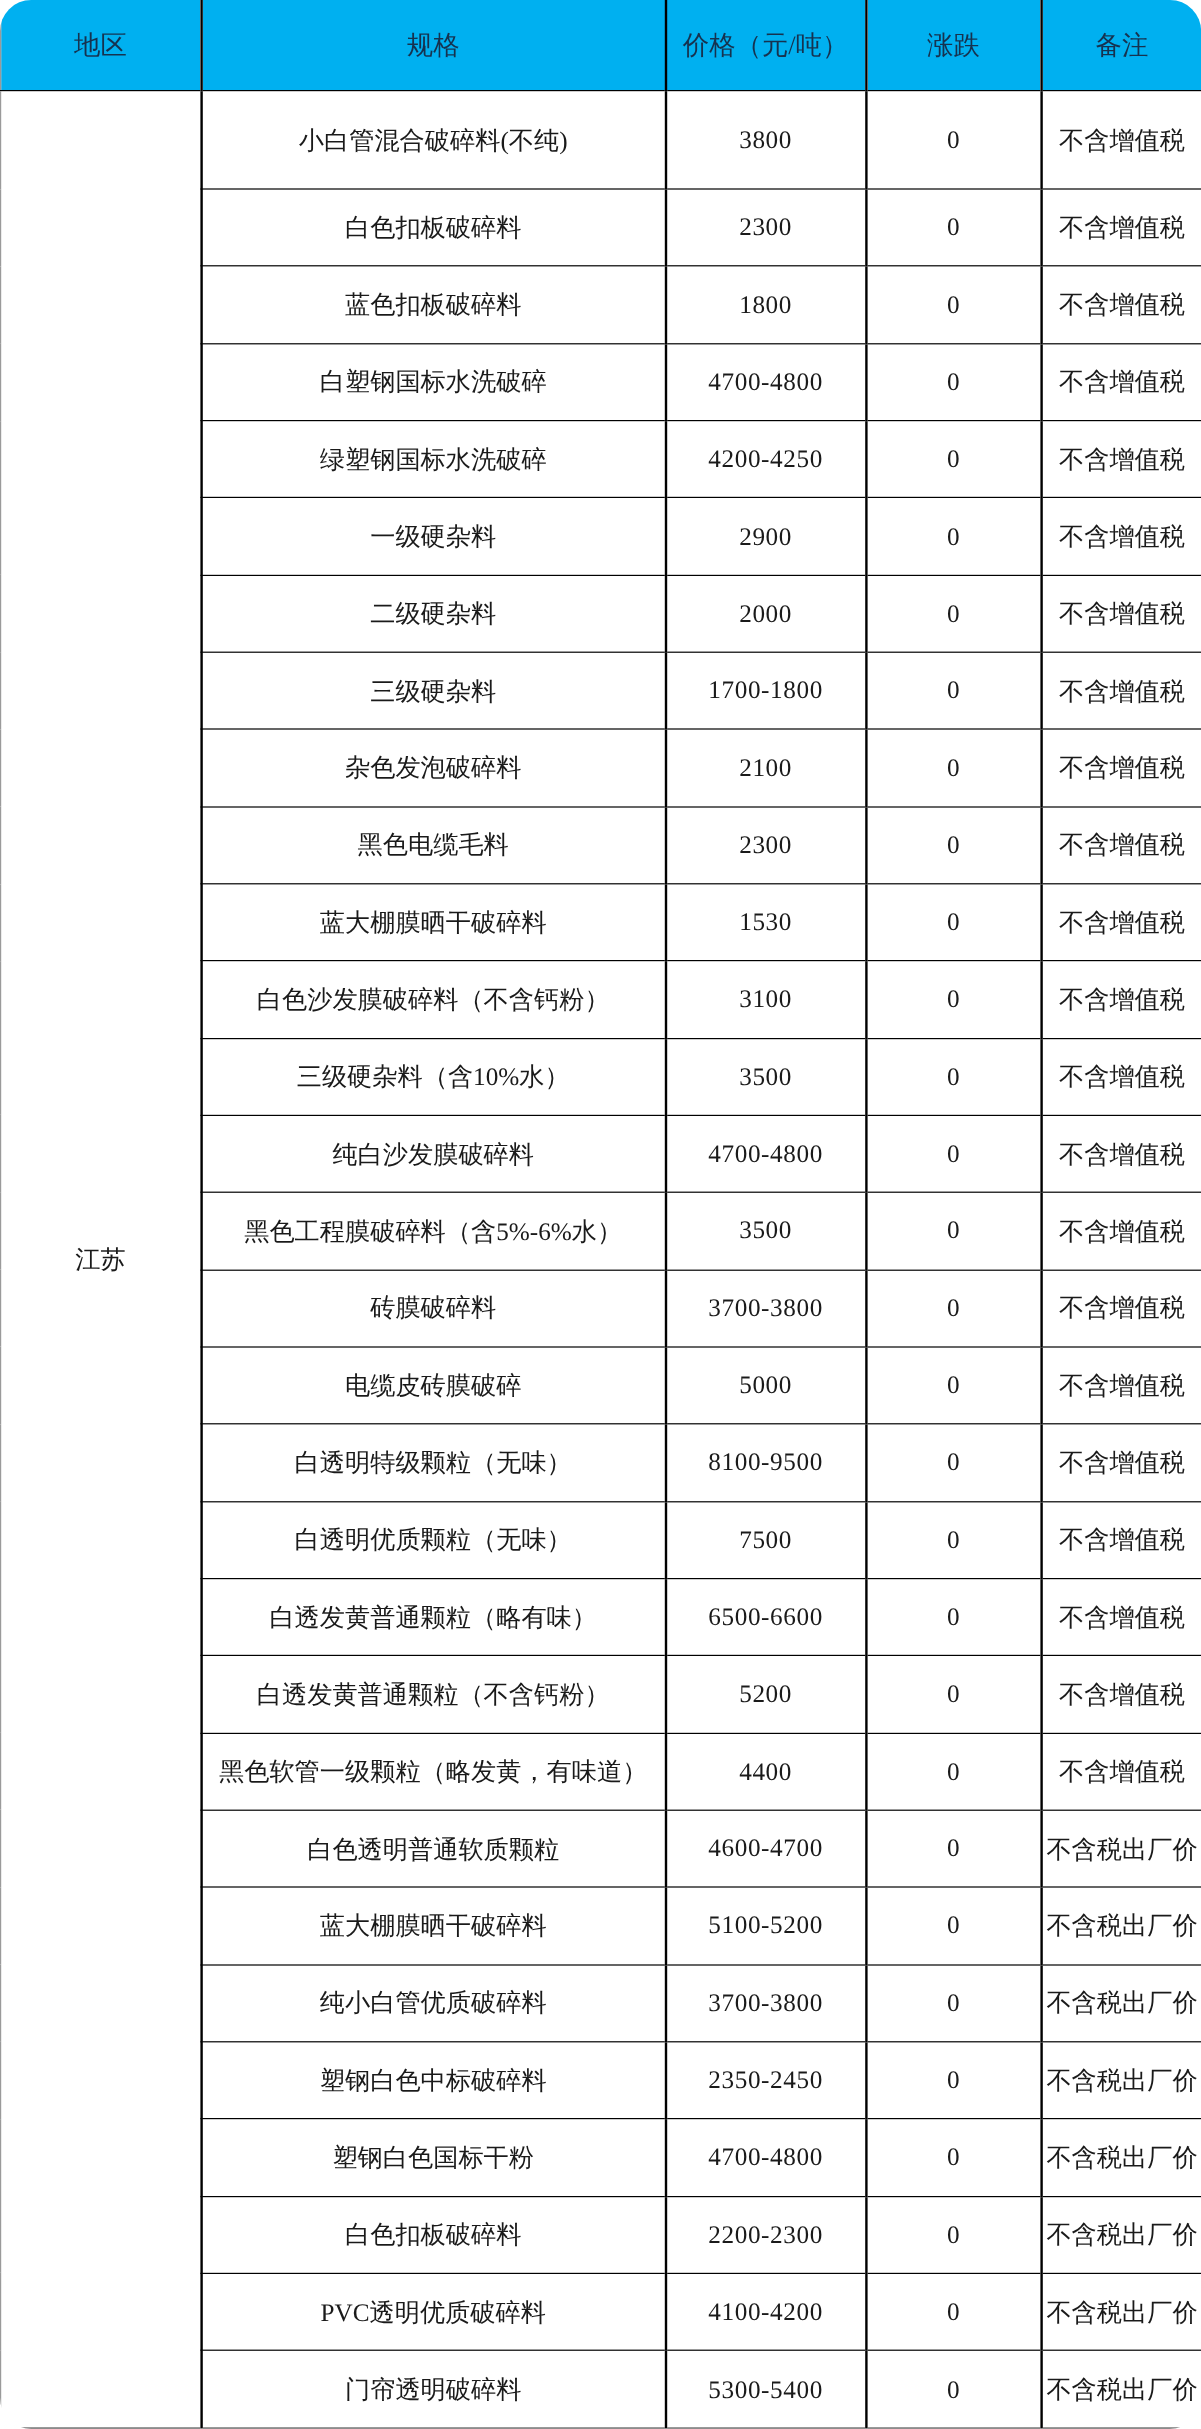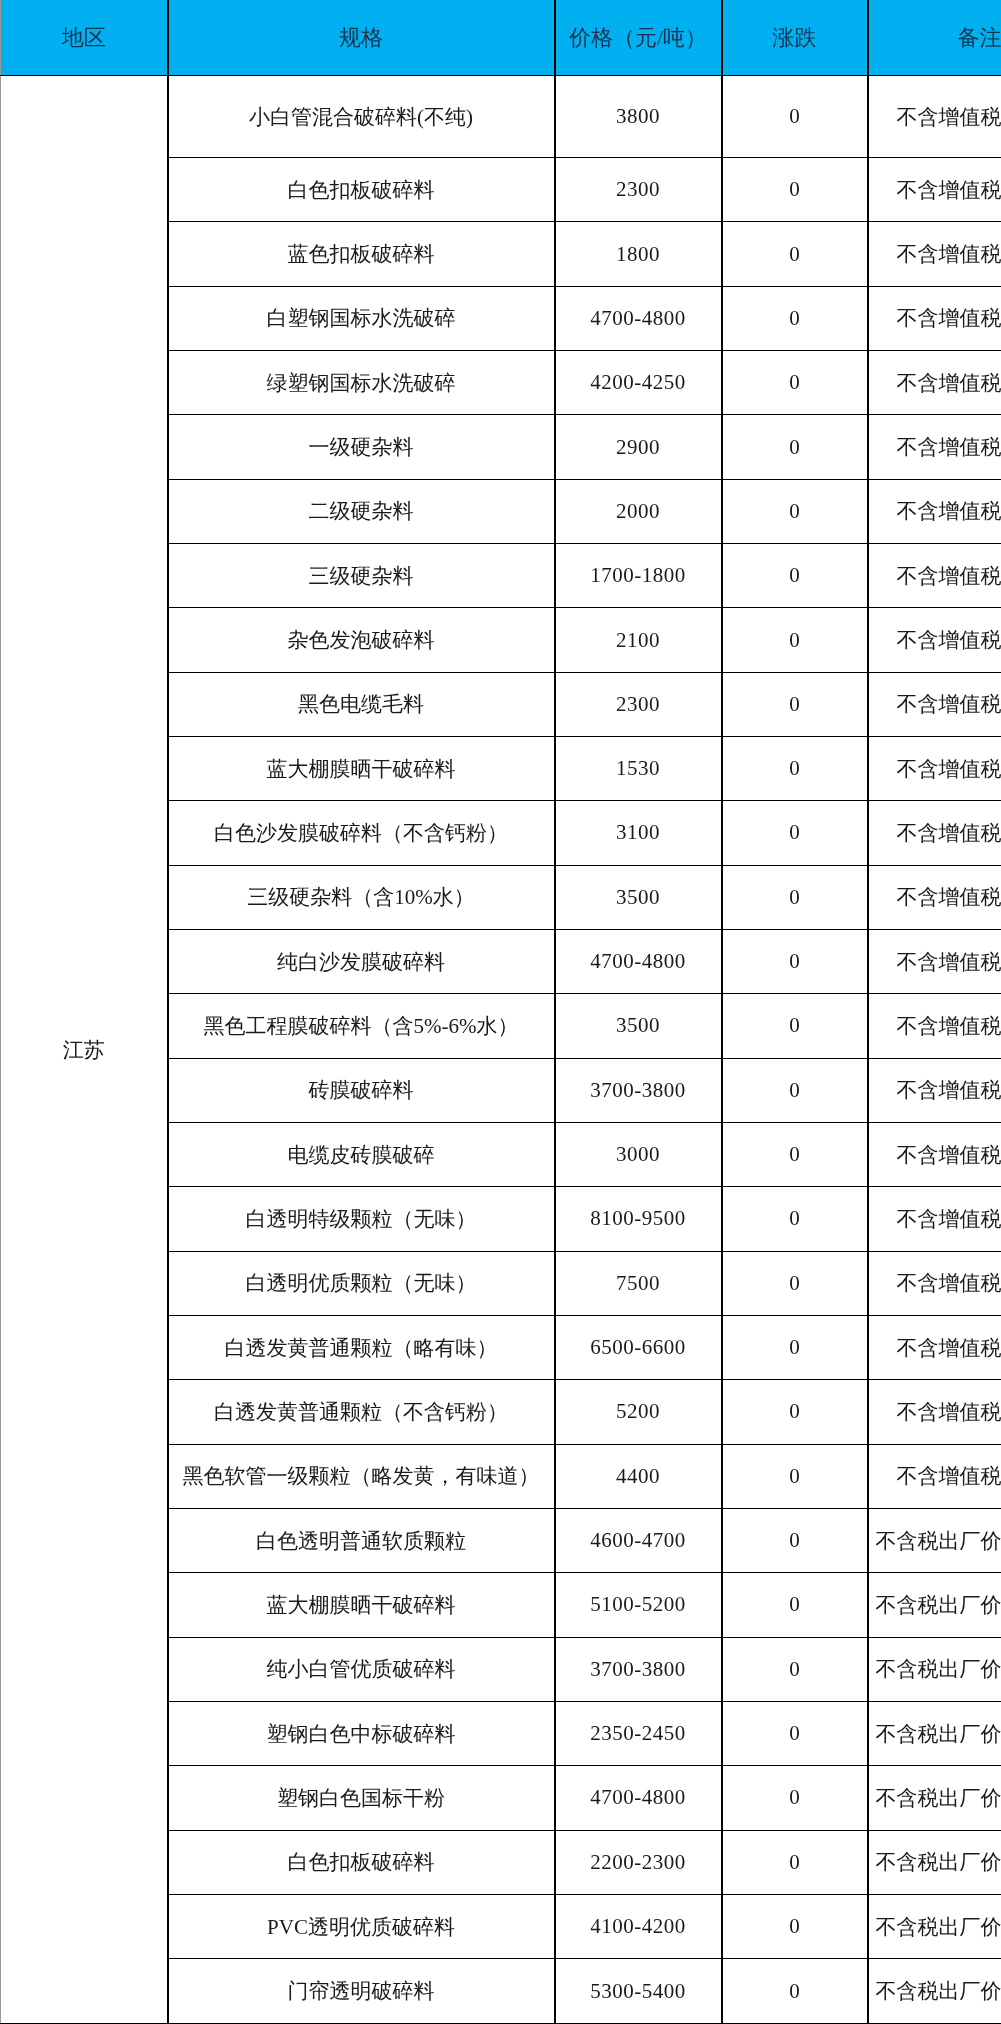--- a/index.html
+++ b/index.html
@@ -5,20 +5,21 @@
   html, body {
     margin: 0;
     padding: 0;
     background: #ffffff;
   }
   .page {
     width: 1001px;
     height: 2024px;
     overflow: hidden;
     background: #ffffff;
+    border-radius: 26px;
   }
   table.price-table {
     width: 1001px;
     height: 2024px;
     border-collapse: collapse;
     table-layout: fixed;
     font-family: "Liberation Serif", "DejaVu Serif", serif;
     color: #1a1a1a;
   }
   table.price-table th,
@@ -29,21 +30,21 @@
     vertical-align: middle;
     padding: 0;
     white-space: nowrap;
     overflow: hidden;
   }
   
   table.price-table thead th { border-top: none; }
   table.price-table th:first-child,
   table.price-table td.region { border-left: 1px solid #9a9a9a; }
   table.price-table th:last-child,
-  table.price-table td.remark { border-right: none; text-align: right; }
+  table.price-table td.remark { border-right: none; }
 
   thead th {
     background: #00B0F0;
     color: #16324f;
     font-weight: normal;
     font-size: 22px;
     height: 75px;
   }
   tbody tr { height: 64.3px; }
   tbody tr.first-row { height: 82px; }
@@ -168,21 +169,21 @@
     <td class="remark">不含增值税</td>
   </tr>
         <tr>
     <td class="spec">砖膜破碎料</td>
     <td class="price">3700-3800</td>
     <td class="change">0</td>
     <td class="remark">不含增值税</td>
   </tr>
         <tr>
     <td class="spec">电缆皮砖膜破碎</td>
-    <td class="price">3000</td>
+    <td class="price">5000</td>
     <td class="change">0</td>
     <td class="remark">不含增值税</td>
   </tr>
         <tr>
     <td class="spec">白透明特级颗粒（无味）</td>
     <td class="price">8100-9500</td>
     <td class="change">0</td>
     <td class="remark">不含增值税</td>
   </tr>
         <tr>

